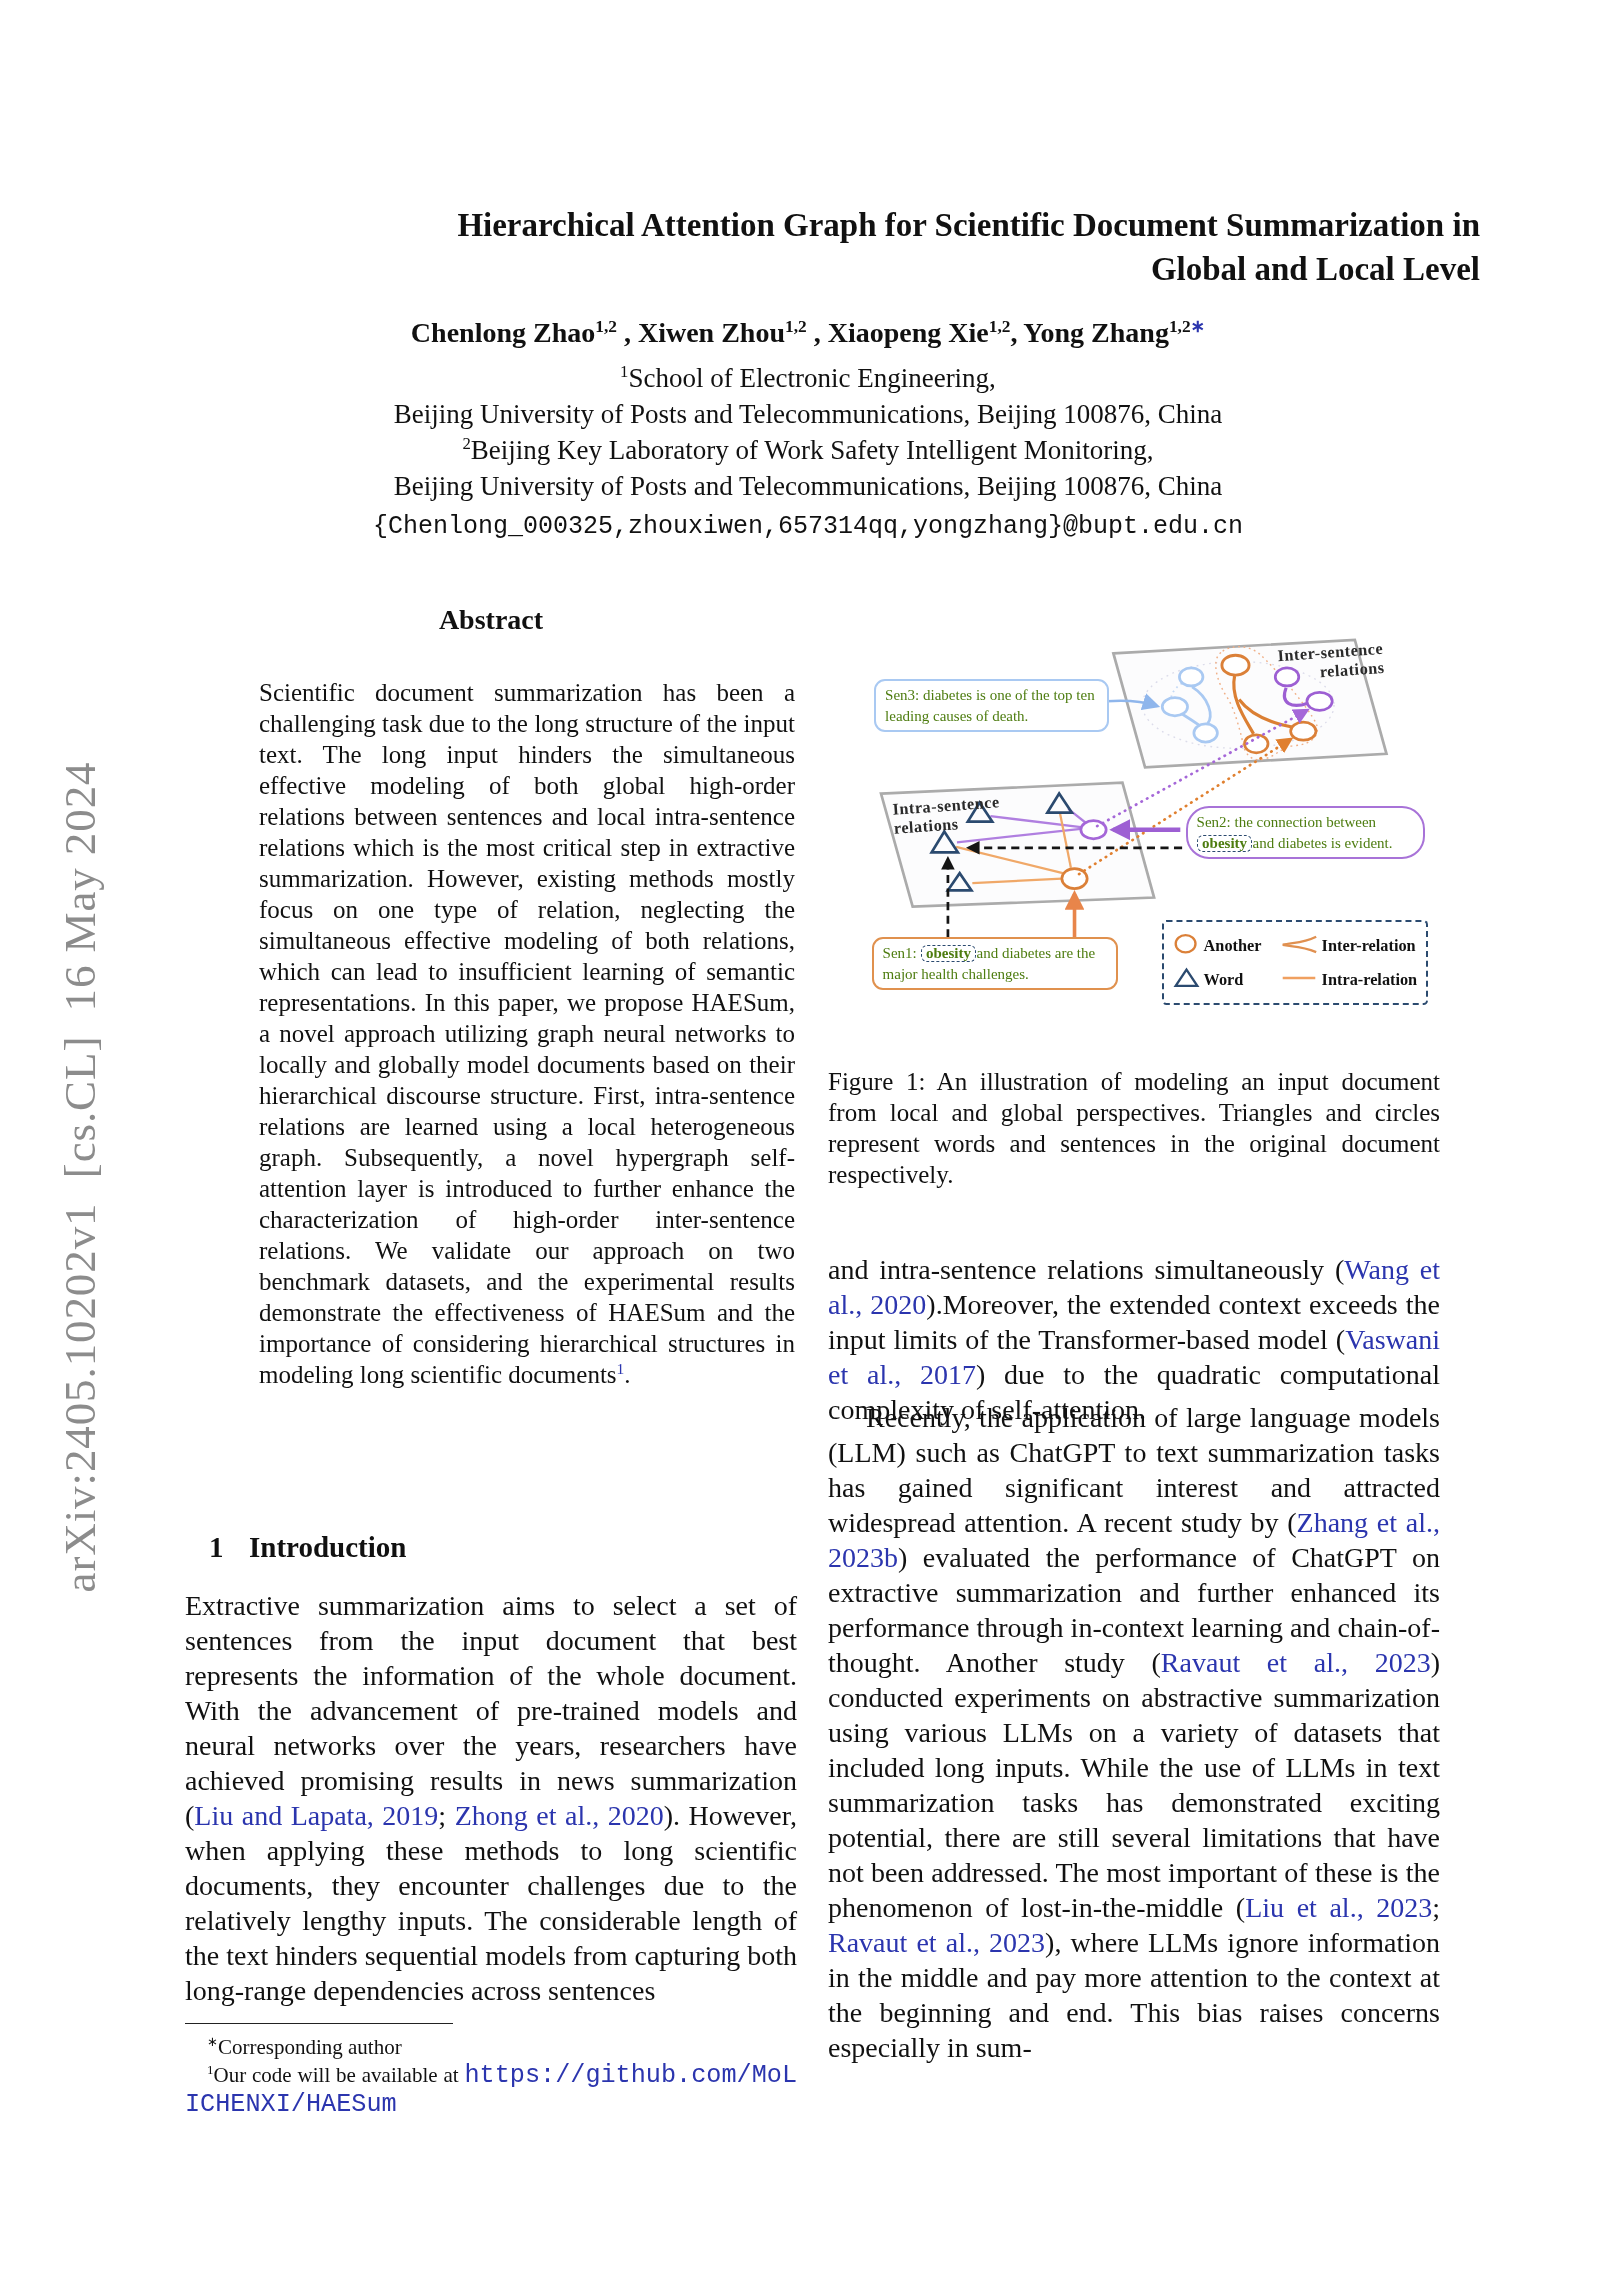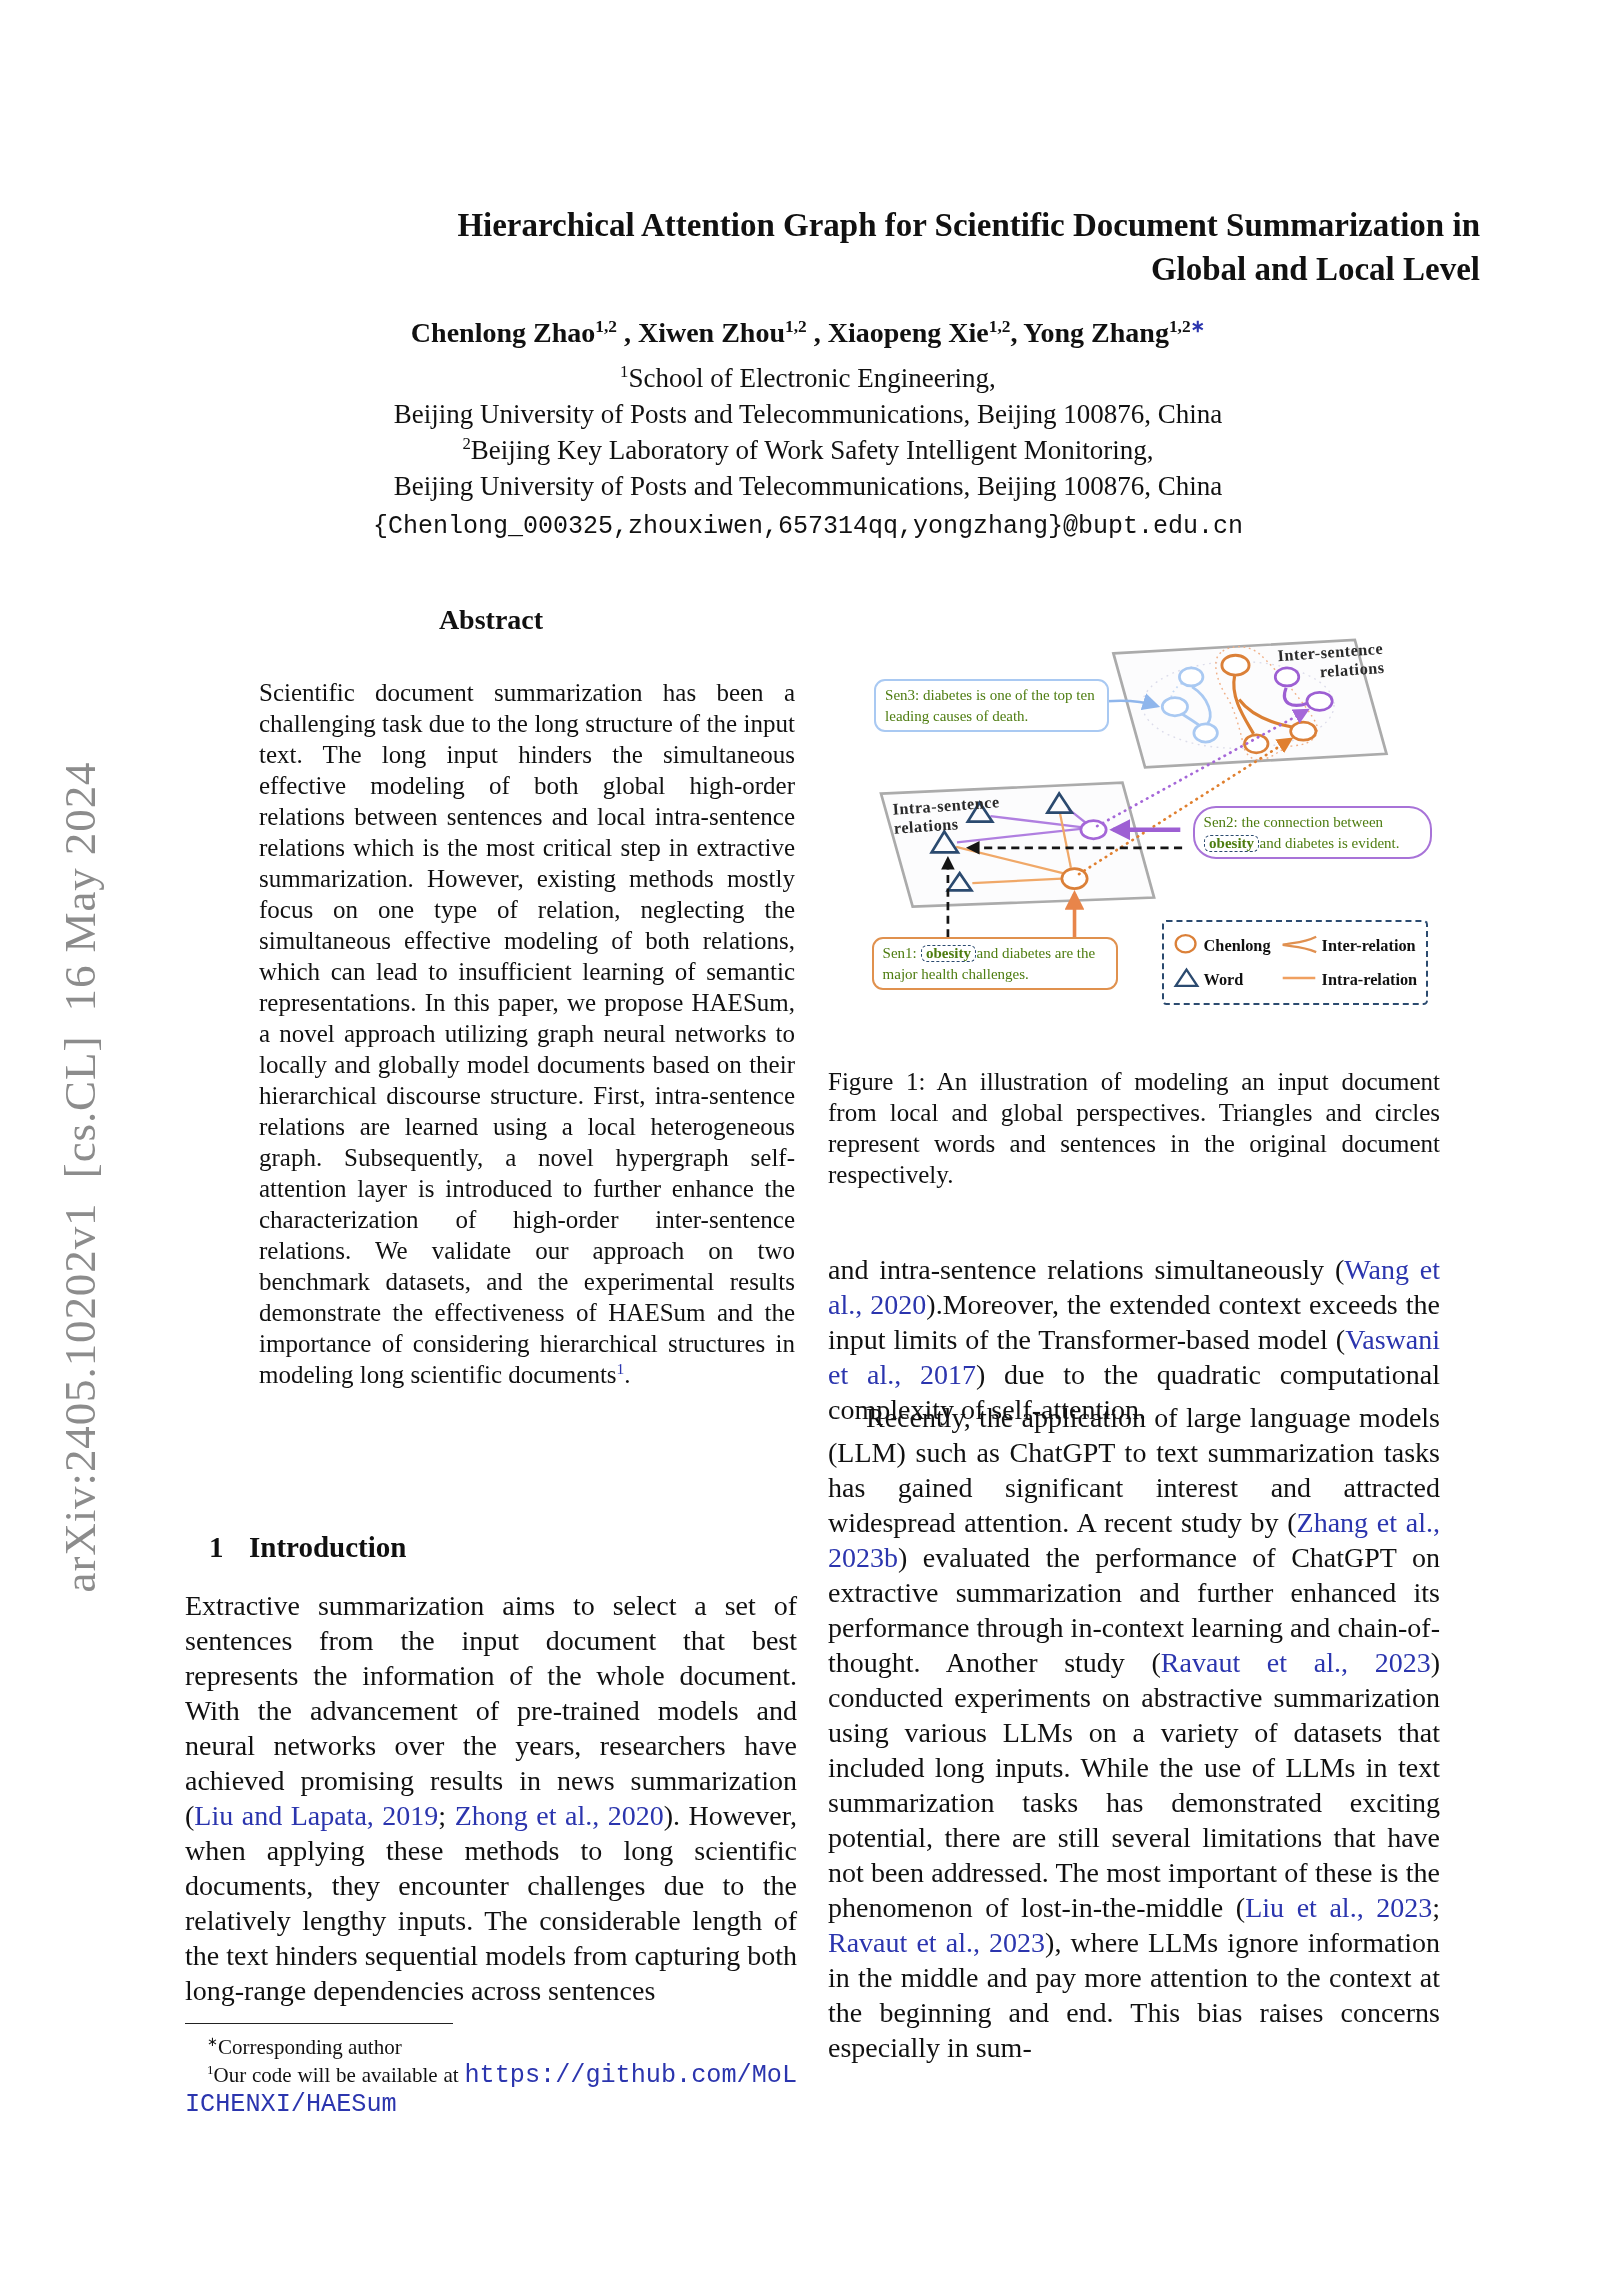--- a/index.html
+++ b/index.html
@@ -66,21 +66,21 @@
     position:absolute;font-weight:bold;font-size:16.3px;line-height:19px;color:#2a2a2a;
     transform:rotate(-4deg);letter-spacing:0.5px;
   }
   #label-inter{left:384px;top:14.5px;width:149px;text-align:right;}
   #label-intra{left:42px;top:166px;width:136px;text-align:left;}
   .callout{
     position:absolute;font-size:15px;line-height:21px;background:#fff;
     border-radius:11px;padding:3.6px 9px;color:#4d7c0f;
   }
   #callout-sen3{left:23.5px;top:50px;width:213px;border:2.7px solid var(--blue-light);}
-  #callout-sen2{left:342px;top:177px;width:217px;border:2.7px solid var(--purple-light);border-radius:23px;}
+  #callout-sen2{left:335px;top:177px;width:217px;border:2.7px solid var(--purple-light);border-radius:23px;}
   #callout-sen1{left:21px;top:308px;width:224px;border:2.7px solid #e0914e;}
   #legend{
     position:absolute;left:311px;top:291px;width:246px;background:#fff;
     border:2.7px dashed var(--navy);border-radius:4.5px;padding:7.2px 7.2px 5.4px 9px;
   }
   .legend-row{display:flex;align-items:center;height:34px;}
   .legend-glyph1{width:31px;flex:0 0 31px;}
   .legend-glyph2{width:42px;flex:0 0 42px;}
   .legend-label-a{font-weight:bold;font-size:16.3px;width:76px;flex:0 0 76px;}
   .legend-label-b{font-weight:bold;font-size:16.3px;flex:1;}
@@ -215,21 +215,21 @@
       <div class="callout" id="callout-sen2"><span>Sen2:  the connection between </span><span class="chip">obesity</span><span>and diabetes is evident.</span></div>
       <div class="callout" id="callout-sen1"><span>Sen1: </span><span class="chip">obesity</span><span>and diabetes are the major health challenges.</span></div>
 
       <div id="legend">
         <div class="legend-row">
           <span class="legend-glyph1">
             <svg width="27" height="23.5" viewBox="0 0 30 26">
                 <ellipse cx="14" cy="13" rx="11" ry="9.5" fill="none" stroke="#db8038" stroke-width="2.6"></ellipse>
               </svg>
           </span>
-          <span class="legend-label-a">Chenlong</span>
+          <span class="legend-label-a">Another</span>
           <span class="legend-glyph2">
             <svg width="38" height="22" viewBox="0 0 42 24">
                 <path d="M40,4 C24,12 12,10 3,13" fill="none" stroke="#e09050" stroke-width="2.6"></path>
                 <path d="M40,21 C24,14 12,15 3,13" fill="none" stroke="#e09050" stroke-width="2.6"></path>
               </svg>
           </span>
           <span class="legend-label-b">Inter-relation</span>
         </div>
         <div class="legend-row">
           <span class="legend-glyph1">

